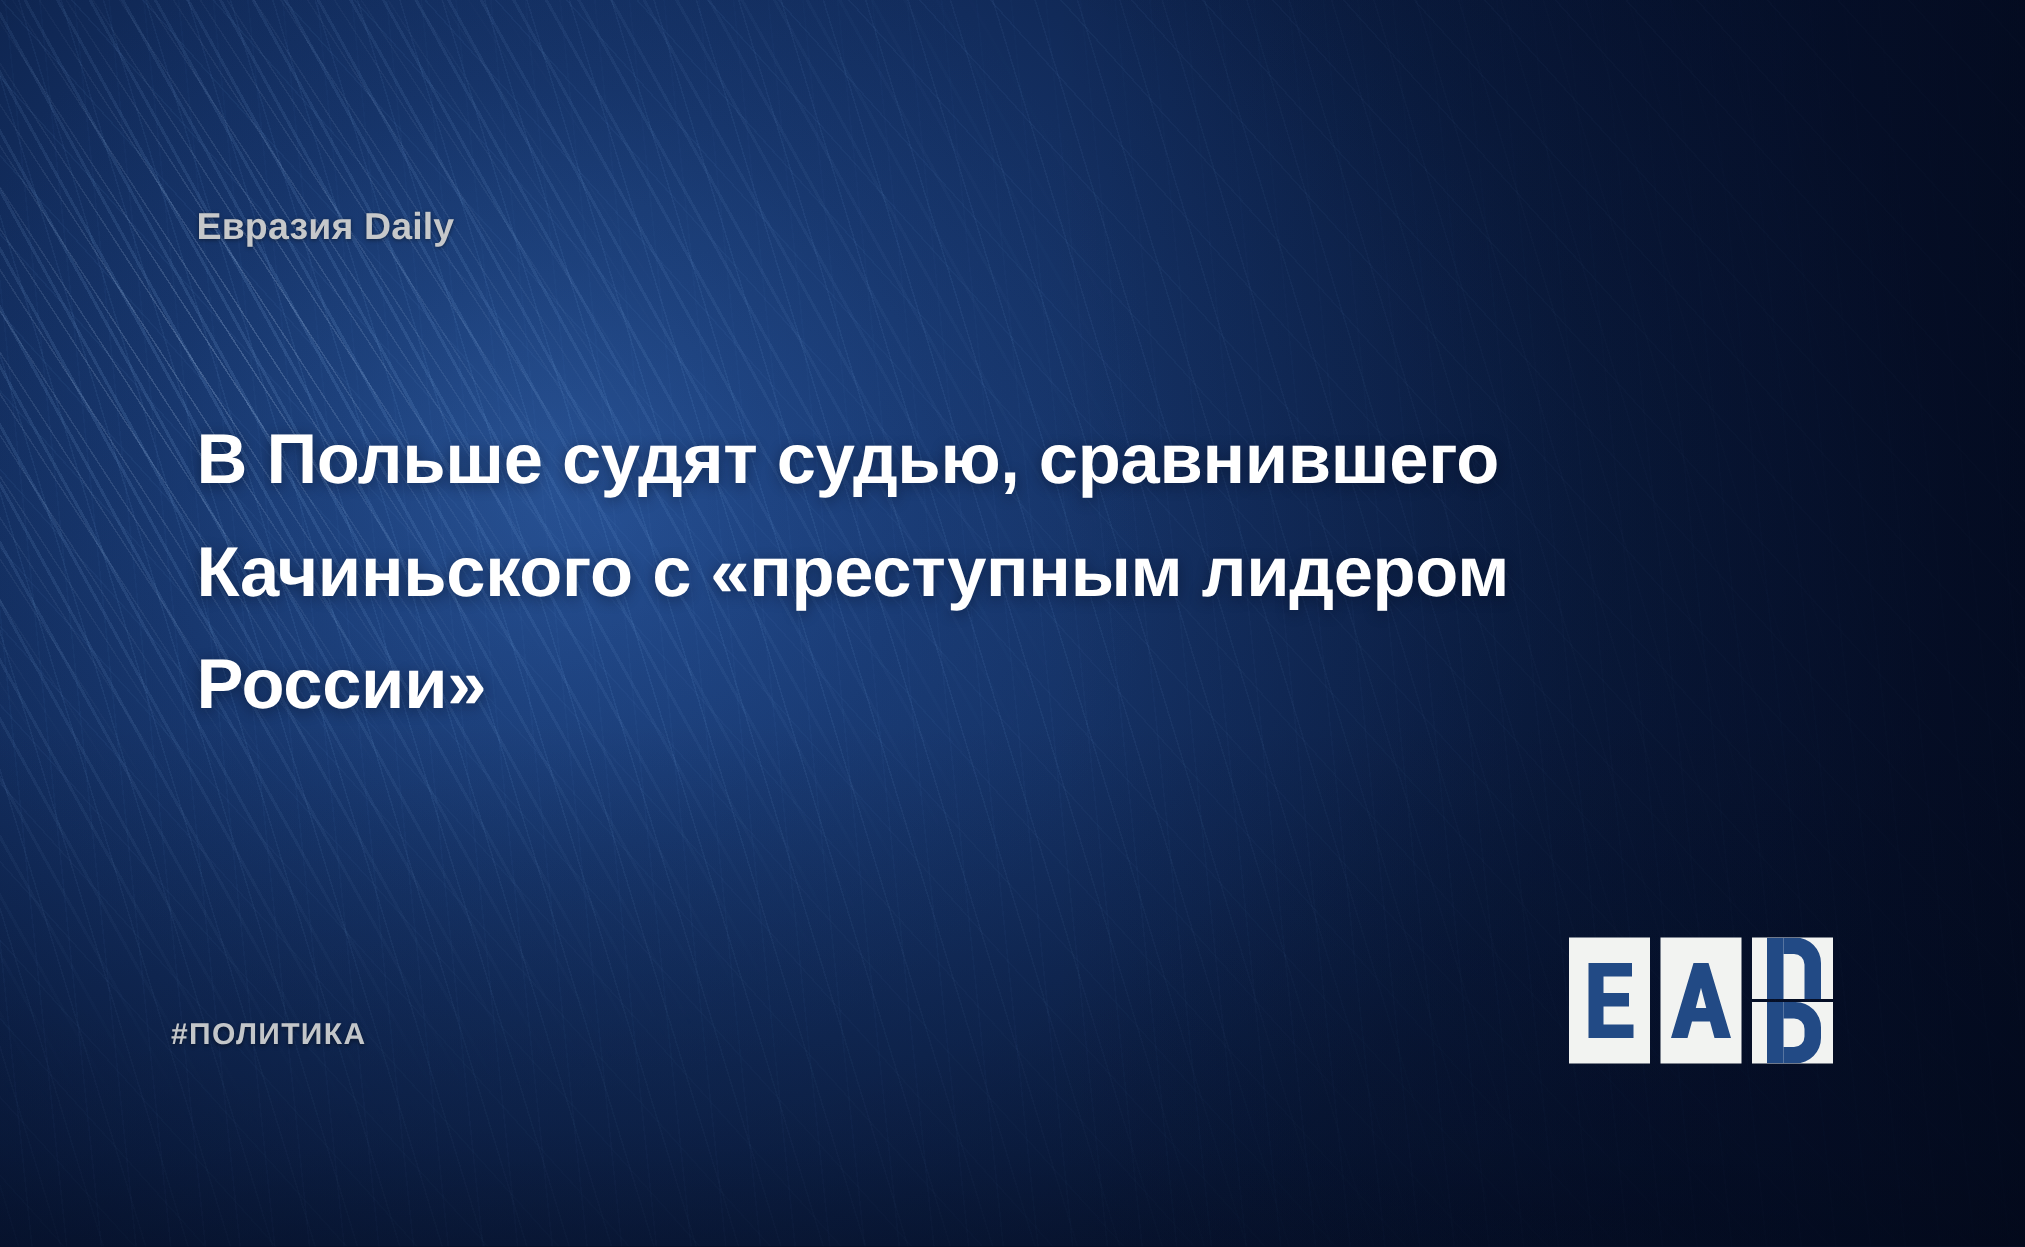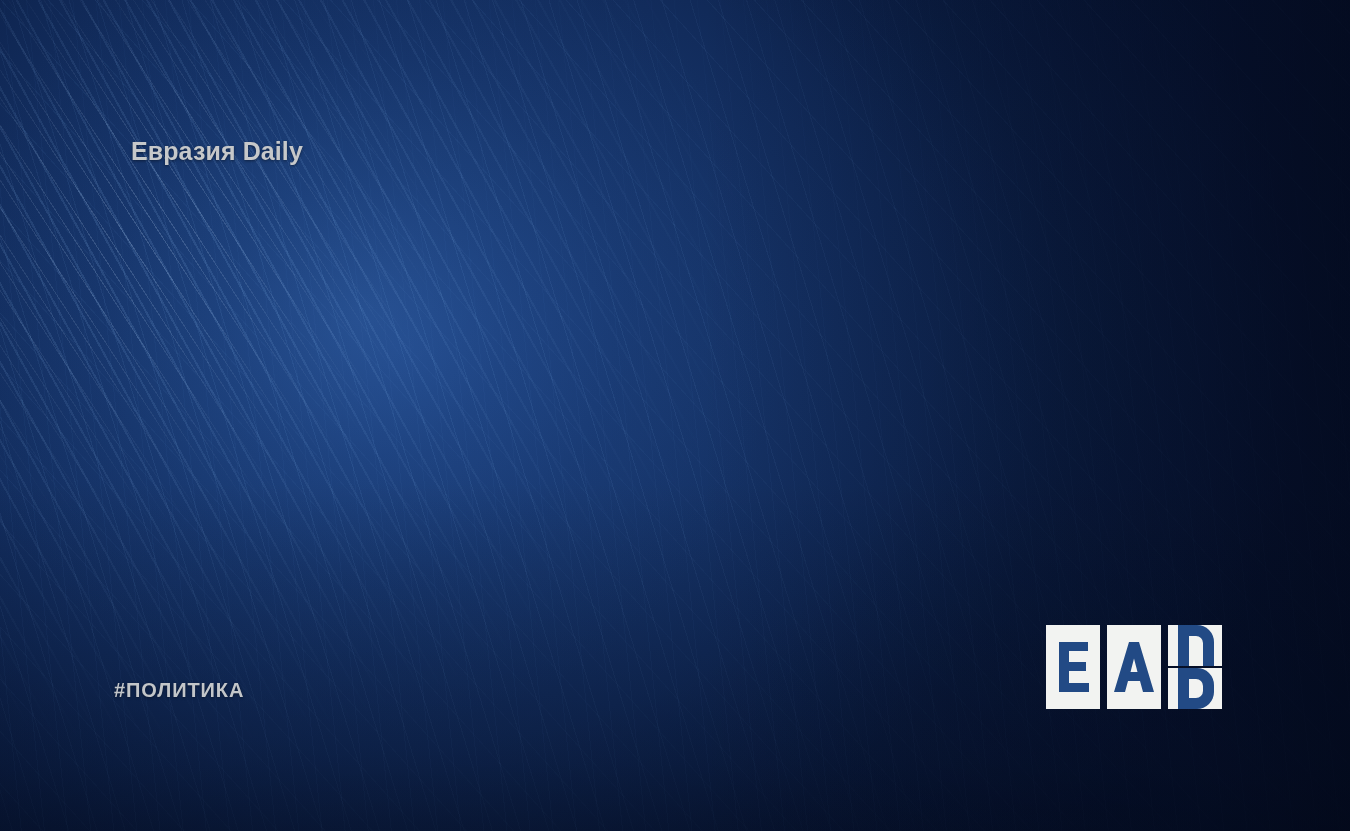--- a/index.html
+++ b/index.html
@@ -210,20 +210,21 @@
     <div class="tr-d"></div>
     <div class="tr-spark"></div>
   </div>
   <div class="bg-layer bg-glow"></div>
   <div class="bg-layer bg-vignette"></div>
 
   <div class="content">
 
     <div class="brand">Евразия Daily</div>
 
+    <h1 class="headline">В Польше судят судью, сравнившего Качиньского с «преступным лидером России»</h1>
 
     <div class="tag">#ПОЛИТИКА</div>
 
     <div class="logo">
 
       <div class="logo-tile">
         <span>
           <svg width="34" height="50" viewBox="0 0 34 50" aria-hidden="true">
             <path d="M3 0 h29 v9 H13 v11 h17 v9 H13 v12 h20 v9 H3 Z" fill="#224a85"></path>
           </svg>

